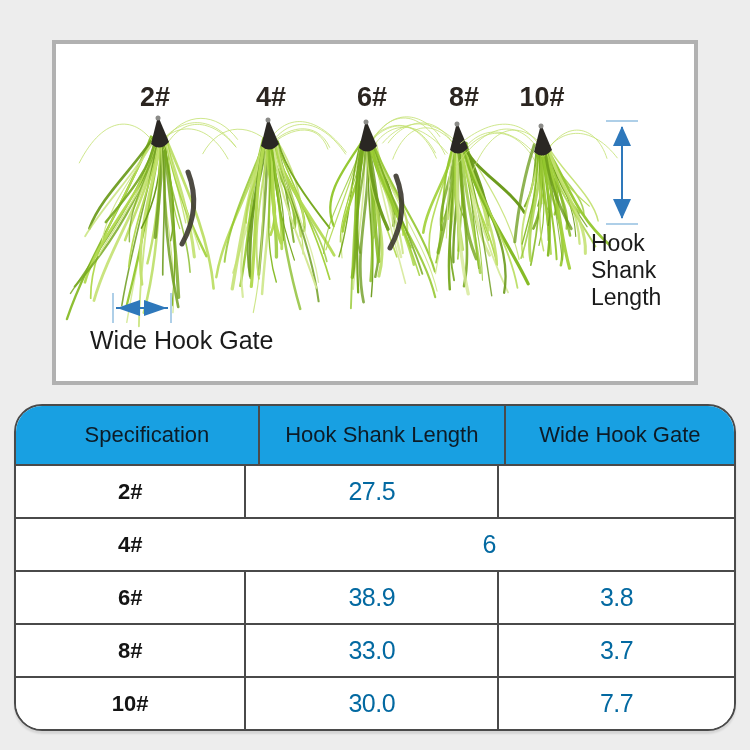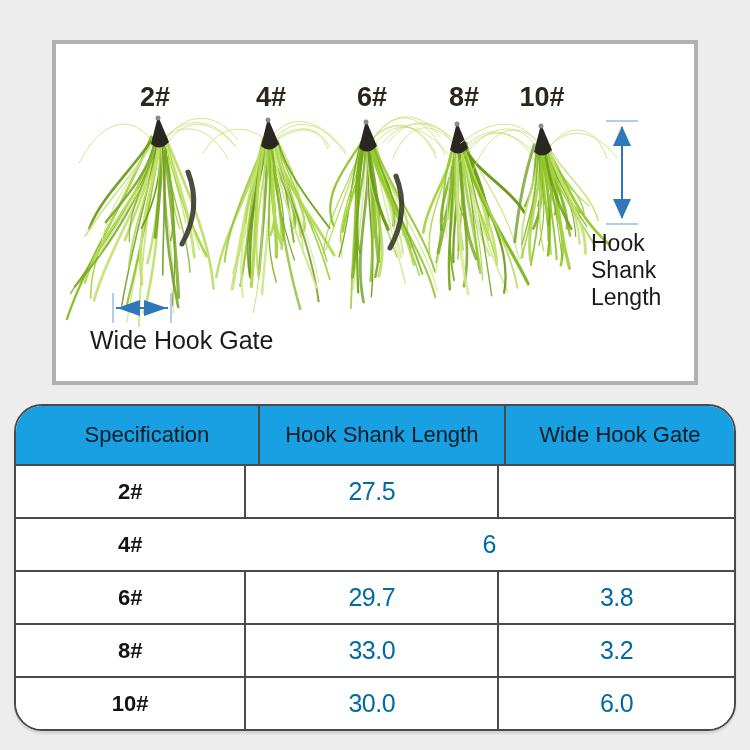--- a/index.html
+++ b/index.html
@@ -340,26 +340,26 @@
   <div class="t-row">
     <div class="t-cell c1">2#</div>
     <div class="t-cell c2">27.5</div>
   </div>
   <div class="t-row">
     <div class="t-cell c1">4#</div>
     <div class="t-cell c3">6</div>
   </div>
   <div class="t-row">
     <div class="t-cell c1">6#</div>
-    <div class="t-cell c2">29.7</div>
+    <div class="t-cell c2">38.9</div>
     <div class="t-cell c3">3.8</div>
   </div>
   <div class="t-row">
     <div class="t-cell c1">8#</div>
     <div class="t-cell c2">33.0</div>
-    <div class="t-cell c3">3.2</div>
+    <div class="t-cell c3">3.7</div>
   </div>
   <div class="t-row">
     <div class="t-cell c1">10#</div>
     <div class="t-cell c2">30.0</div>
-    <div class="t-cell c3">6.0</div>
+    <div class="t-cell c3">7.7</div>
   </div>
 </div>
 
 </body></html>

